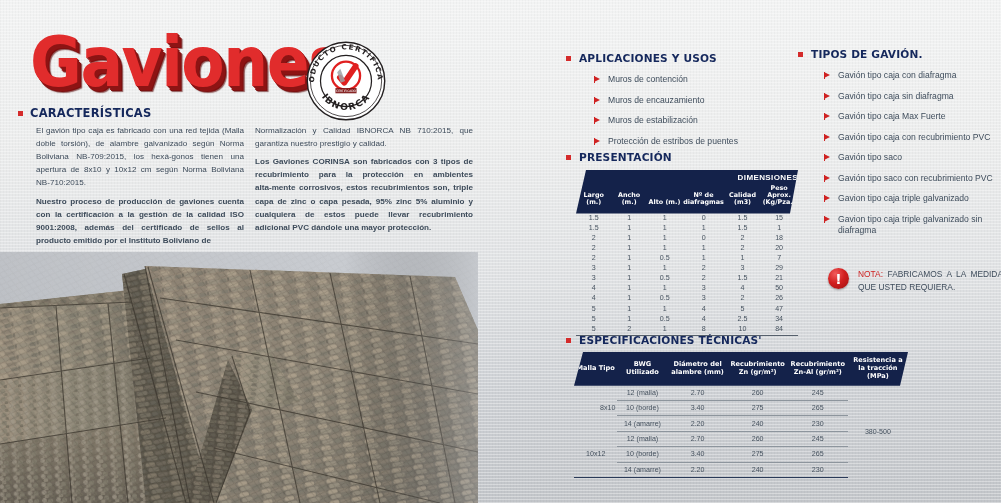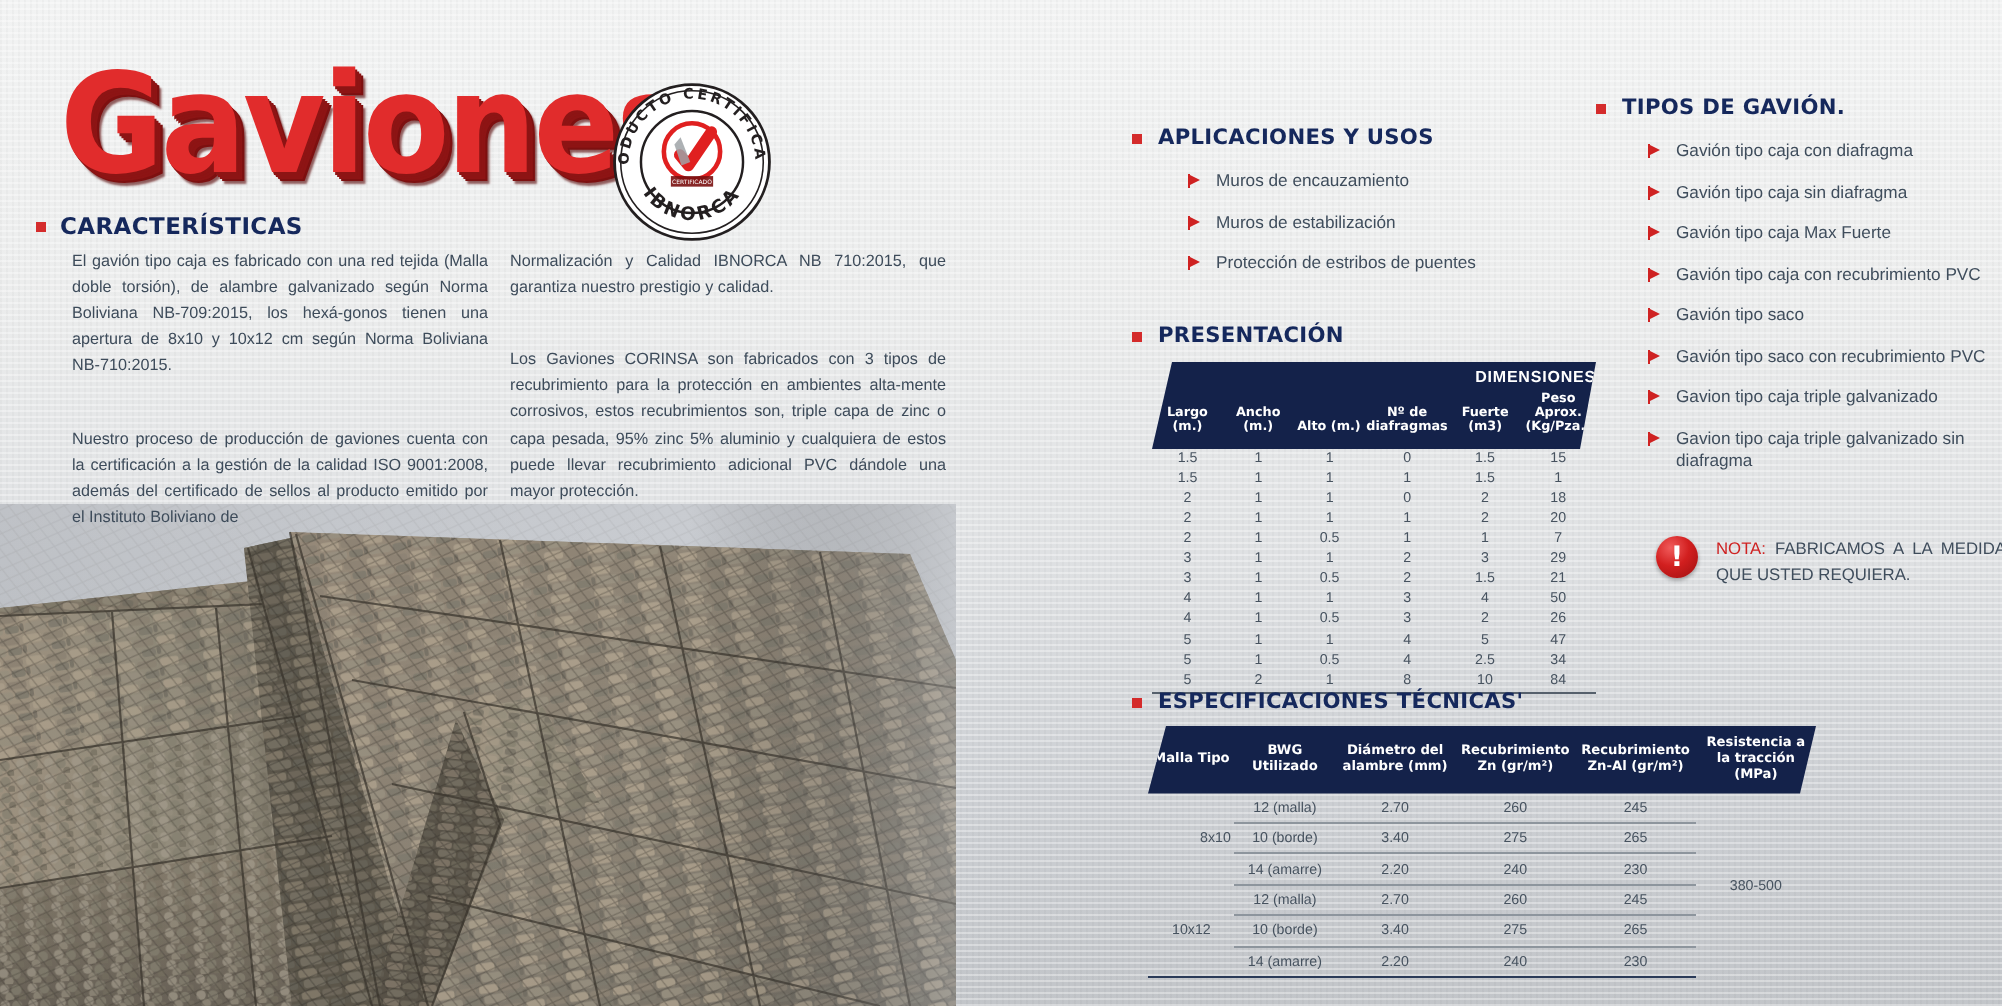--- a/index.html
+++ b/index.html
@@ -70,34 +70,34 @@
   .head-caract {
     position:absolute; left: 18px; top: 106px;
   }
 
   .body-text {
     color: #3d4b5a;
     font-size: 8.1px;
     line-height: 1.62;
     text-align: justify;
   }
-  .body-text p + p { margin-top: 23px; }
+  .body-text p + p { margin-top: 5px; font-weight: bold; }
   .col-a { position:absolute; left: 36px; top: 124px; width: 208px; }
   .col-b { position:absolute; left: 255px; top: 124px; width: 218px; }
 
   
   .photo {
     position: absolute; left: 0; top: 252px; width: 478px; height: 251px;
     overflow: hidden;
     z-index: 2;
   }
   .photo svg { display:block; }
 
   
-  .mid-col { position: absolute; left: 566px; top: 15px; width: 232px; height: 360px; z-index: 3;}
+  .mid-col { position: absolute; left: 566px; top: 4px; width: 232px; height: 360px; z-index: 3;}
   .right-col { position: absolute; left: 798px; top: 0; width: 203px; height: 503px; z-index: 3;}
 
   .head-row { display:flex; align-items:center; gap:8px; }
   .head-row .sec-title {
     color: #15285c;
     font-family: "DejaVu Sans", sans-serif;
     font-weight: 700;
     font-size: 10.6px;
     letter-spacing: .15px;
   }
@@ -381,20 +381,24 @@
   <div class="mid-col">
 
     <div class="head-row mid-head-1">
       <span class="sq-bullet"></span>
       <span class="sec-title">APLICACIONES Y USOS</span>
     </div>
 
     <ul class="flag-list mid-list-1">
       <li>
         <span class="flag"></span>
+        <span>Muros de contención</span>
+      </li>
+      <li>
+        <span class="flag"></span>
         <span>Muros de encauzamiento</span>
       </li>
       <li>
         <span class="flag"></span>
         <span>Muros de estabilización</span>
       </li>
       <li>
         <span class="flag"></span>
         <span>Protección de estribos de puentes</span>
       </li>
@@ -408,21 +412,21 @@
     <div class="dim-wrap">
       <div class="tbl-header slant">
         <div class="tbl-title">DIMENSIONES</div>
         <table class="dim">
           <thead>
             <tr>
               <th style="width:16%"><span>Largo (m.)</span></th>
               <th style="width:16%"><span>Ancho (m.)</span></th>
               <th style="width:16%"><span>Alto (m.)</span></th>
               <th style="width:19%"><span>Nº de diafragmas</span></th>
-              <th style="width:16%"><span>Fuerte (m3)</span></th>
+              <th style="width:16%"><span>Calidad (m3)</span></th>
               <th style="width:17%"><span>Peso Aprox. (Kg/Pza.)</span></th>
             </tr>
           </thead>
         </table>
       </div>
       <table class="dim">
         <tbody id="dim-body">
             <tr>
               <td style="width: 16%;">1.5</td>
               <td style="width: 16%;">1</td>

